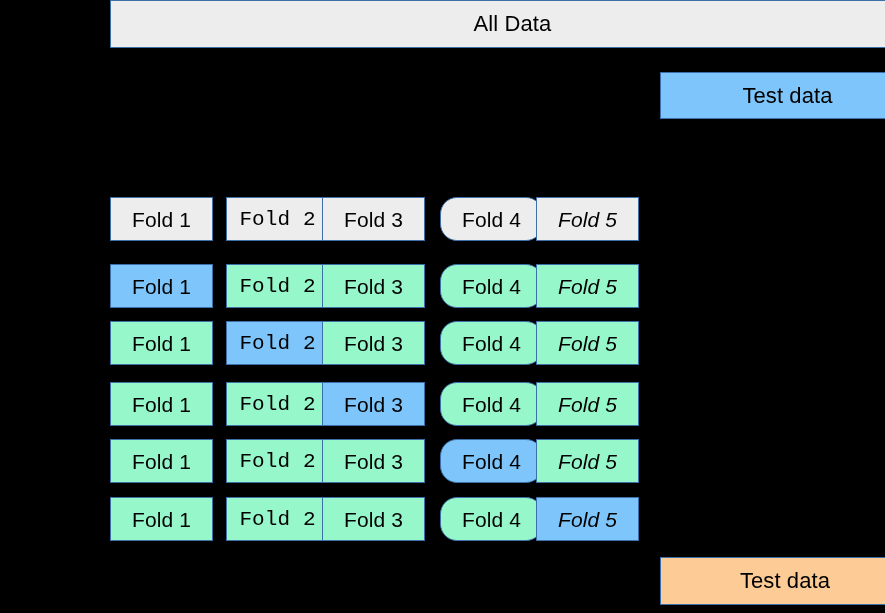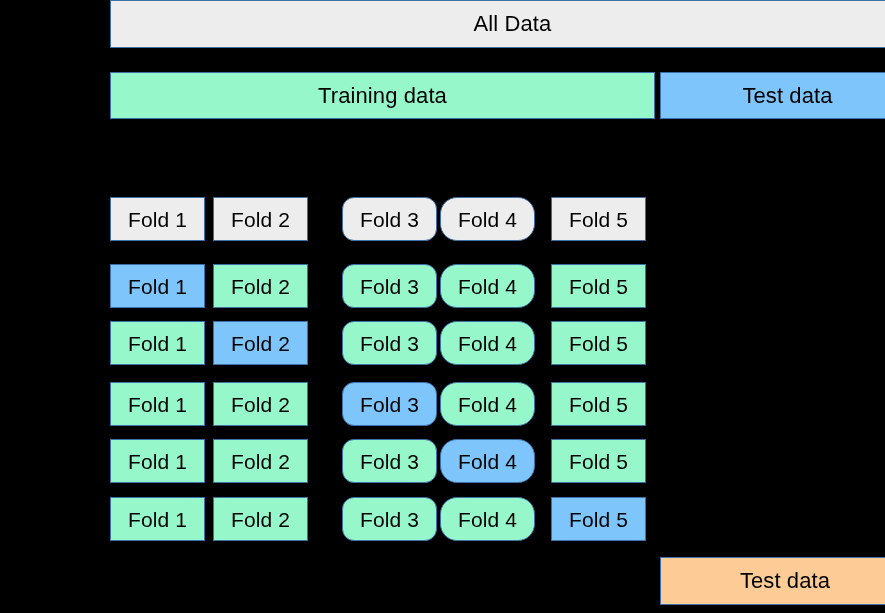--- a/index.html
+++ b/index.html
@@ -72,44 +72,43 @@
   
   .fold-row {
     position: absolute;
     left: 82px;
     width: 545px;
     height: 44px;
   }
   .fold-row .box {
     top: 0;
     height: 44px;
-    width: 95px;
+    width: 103px;
     font-size: 21px;
   }
   .fold-row .box.c0 { left: 0px; }
-  .fold-row .box.c1 { left: 103px; }
-  .fold-row .box.c2 { left: 232px; border-radius: 12px; }
+  .fold-row .box.c1 { left: 116px; font-family: Liberation Mono, monospace; }
+  .fold-row .box.c2 { left: 212px; }
   .fold-row .box.c3 { left: 330px; border-radius: 17px; }
-  .fold-row .box.c4 { left: 441px; }
+  .fold-row .box.c4 { left: 426px; font-style: italic; }
 
   #fold-row-0 { top: 197px; }
   #fold-row-1 { top: 264px; }
   #fold-row-2 { top: 321px; }
   #fold-row-3 { top: 382px; }
   #fold-row-4 { top: 439px; }
   #fold-row-5 { top: 497px; }
 </style>
 </head>
 <body>
 
 <div id="diagram">
 
   <div class="box banner fill-grey" id="all-data-bar">All Data</div>
 
-  <div class="box banner fill-green" id="training-data-bar">Training data</div>
 
   <div class="box banner fill-blue" id="test-data-bar">Test data</div>
 
   <div class="fold-row" id="fold-row-0">
     <div class="box c0 fill-grey">Fold 1</div>
     <div class="box c1 fill-grey">Fold 2</div>
     <div class="box c2 fill-grey">Fold 3</div>
     <div class="box c3 fill-grey">Fold 4</div>
     <div class="box c4 fill-grey">Fold 5</div>
   </div>

